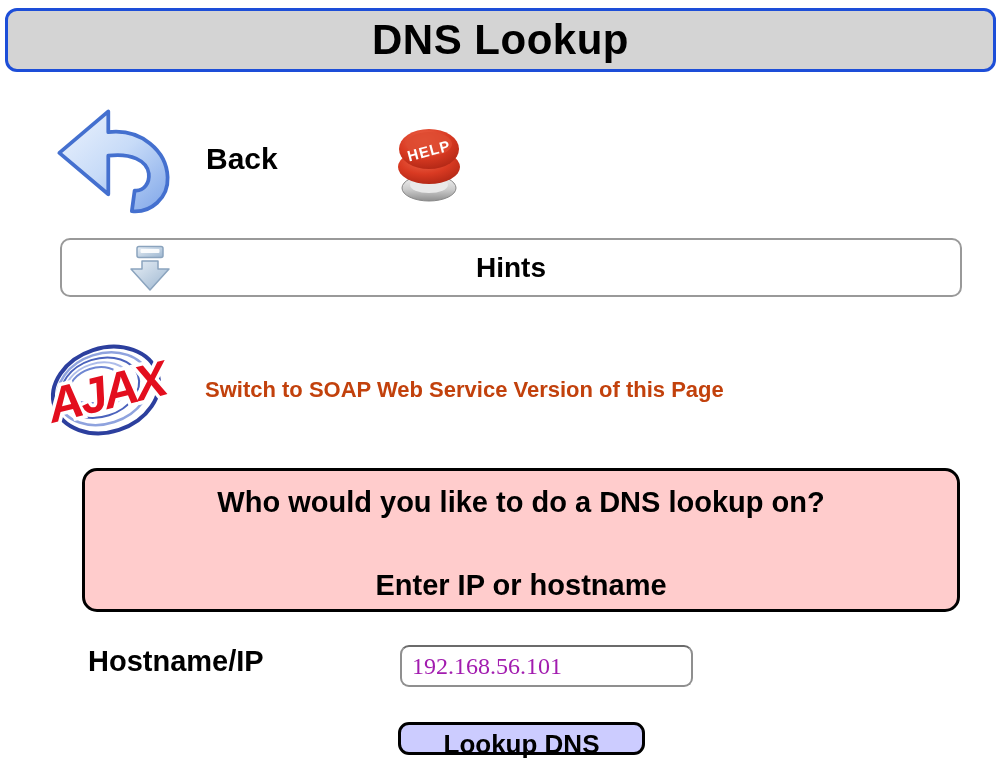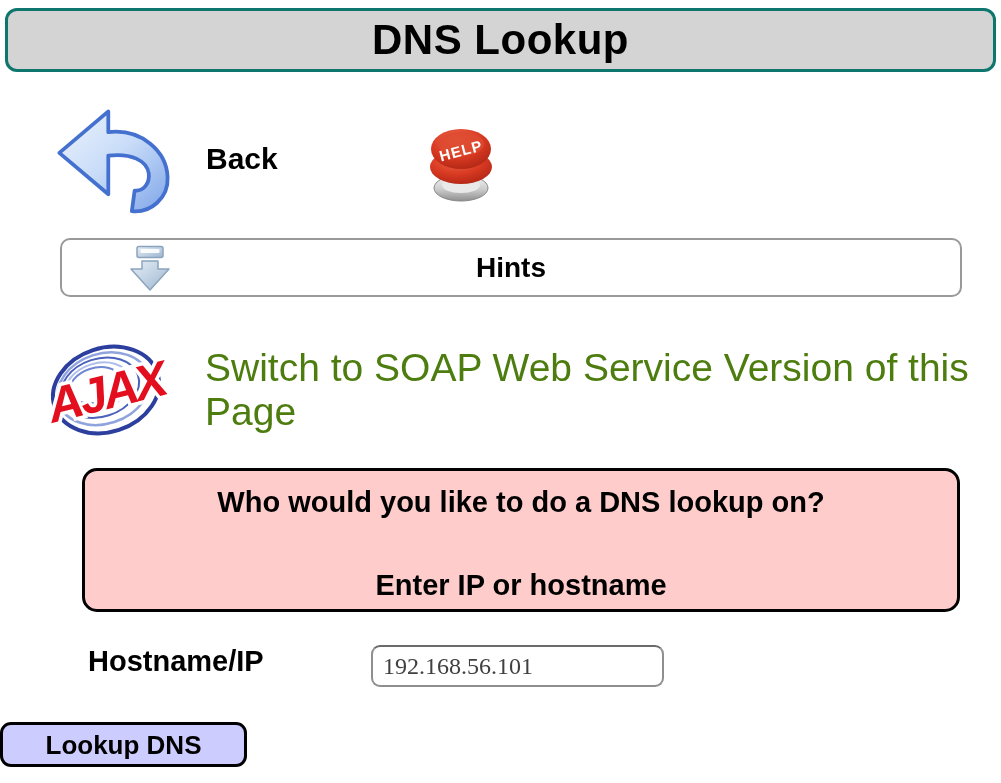--- a/index.html
+++ b/index.html
@@ -7,27 +7,27 @@
   body {
     width: 1001px; height: 783px;
     font-family: "Liberation Sans", sans-serif;
     color: #000; overflow: hidden; position: relative;
   }
 
   
   .title-bar {
     margin: 8px 5px 0 5px; height: 64px;
     background: #d4d4d4;
-    border: 3px solid #0f766e; border-radius: 12px;
+    border: 3px solid #1d4ed8; border-radius: 12px;
     display: flex; align-items: center; justify-content: center;
   }
   .title-text { font-size: 42px; font-weight: bold; letter-spacing: 0.5px; }
 
   
-  .nav-row { margin-top: 30px; height: 113px; display: flex; align-items: center; gap: 32px; }
+  .nav-row { margin-top: 30px; height: 113px; display: flex; align-items: center; }
   .back-link { display: flex; align-items: center; margin-left: 48px; cursor: pointer; }
   .nav-label { font-size: 30px; font-weight: bold; }
   .back-link .nav-label { margin-left: 28px; }
   .help-link { display: flex; align-items: center; margin-left: 112px; cursor: pointer; }
   .help-link .nav-label { margin-left: 26px; }
   .icon-svg { display: block; }
 
   
   .hints-bar {
     margin: 23px 39px 0 60px; height: 59px;
@@ -37,52 +37,52 @@
     display: flex; align-items: center; justify-content: center;
     cursor: pointer;
   }
   .hints-arrow { position: absolute; left: 66px; top: 5px; }
   .hints-label { font-size: 28px; font-weight: bold; }
 
   
   .ajax-row { margin-top: 35px; height: 116px; display: flex; align-items: center; }
   .ajax-logo { margin-left: 45px; overflow: visible; }
   .soap-link {
-    margin-left: 38px; font-size: 39px; font-weight: normal;
-    color: #4d7c0f; text-decoration: none; cursor: pointer;
+    margin-left: 38px; font-size: 22px; font-weight: bold;
+    color: #c2410c; text-decoration: none; cursor: pointer;
   }
 
   
   .question-box {
     margin: 20px 41px 0 82px; height: 144px;
     background: #ffcccc;
     border: 3px solid #000; border-radius: 15px;
     text-align: center; font-weight: bold; font-size: 29px;
     padding-top: 14px;
   }
   .question-line { line-height: 34px; }
   .question-line + .question-line { margin-top: 49px; }
 
   
   .form-row { margin-top: 33px; height: 42px; display: flex; align-items: flex-start; }
   .hostname-label { margin-left: 88px; font-size: 29px; font-weight: bold; width: 196px; }
   .hostname-input {
-    margin-left: 87px; width: 293px; height: 42px;
+    margin-left: 116px; width: 293px; height: 42px;
     border: 2px solid #8f8f8f; border-top-color: #6b6b6b;
     border-radius: 9px;
     font-family: "Liberation Serif", "DejaVu Serif", serif;
-    font-size: 24px; color: #404040;
+    font-size: 24px; color: #a21caf;
     padding: 0 10px; outline: none; background: #fff;
   }
 
   
   .button-row { margin-top: 35px; }
   .lookup-button {
-    display: block; 
-    width: 247px; height: 45px;
+    display: block; margin-left: 398px;
+    width: 247px; height: 33px;
     background: #ccccff;
     border: 3px solid #000; border-radius: 11px;
     font-family: "Liberation Sans", sans-serif;
     font-size: 26px; font-weight: bold; color: #000;
     cursor: pointer; line-height: 38px;
   }
 </style>
 </head>
 <body>
 

